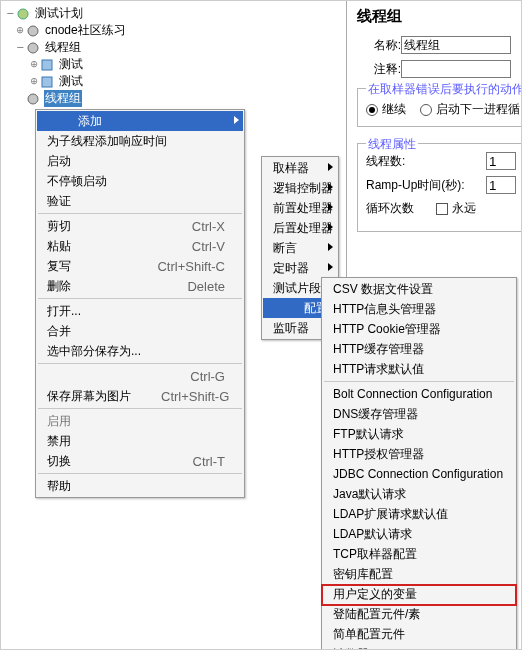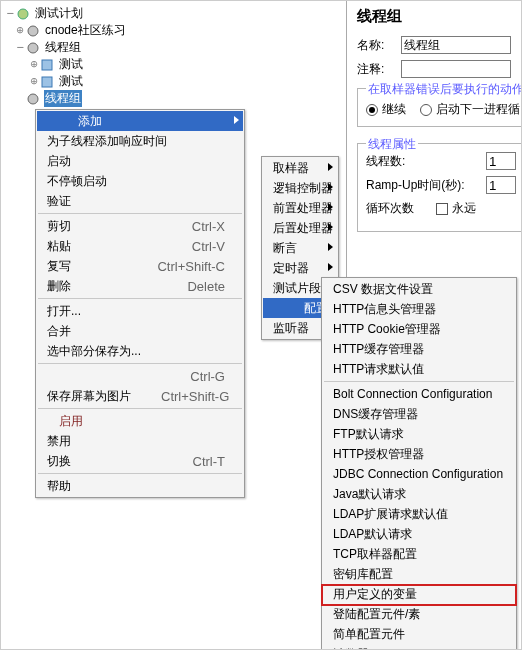--- a/index.html
+++ b/index.html
@@ -19,39 +19,39 @@
   .ic-flask circle { fill:#b0d080; stroke:#4a7; }
   .ic-sampler rect { fill:#9cc2e5; stroke:#3c78b4; }
 
   .indent1 { padding-left:10px; }
   .indent2 { padding-left:24px; }
 
   
   .panel { position:absolute; left:345px; top:0; width:300px; height:650px; border-left:1px solid #aaa; padding:6px 4px 0 10px; }
   .panel h2 { margin:0 0 10px 0; font-size:15px; font-weight:bold; }
   .frow { display:flex; align-items:center; margin-bottom:6px; }
-  .flabel { width:44px; color:#000; }
+  .flabel { width:44px; color:#000;text-align:right; }
   .ftext { border:1px solid #7a7a7a; height:18px; padding:0 2px; flex:0 0 auto; width:110px; font-size:12px; }
   .ftext.empty { background:#fff; }
 
   .fieldset { border:1px solid #b5b5b5; padding:8px 8px; margin-top:10px; position:relative; }
   .fieldset .legend { position:absolute; top:-8px; left:8px; background:#fff; color:#5b5bff; padding:0 2px; font-size:12px; }
   .radio { width:12px; height:12px; border:1px solid #555; border-radius:50%; margin-right:4px; display:inline-flex; align-items:center; justify-content:center; }
   .radio.checked::after { content:""; width:6px; height:6px; background:#000; border-radius:50%; }
   .checkbox { width:12px; height:12px; border:1px solid #555; margin-right:4px; display:inline-block; vertical-align:middle; }
   .num { width:30px; height:18px; border:1px solid #7a7a7a; text-align:left; padding:0 2px; }
 
   
   .menu { position:absolute; background:#f4f4f4; border:1px solid #999; box-shadow:1px 1px 2px rgba(0,0,0,.25); padding:1px; }
   .mitem { display:flex; align-items:center; height:20px; padding:0 18px 0 10px; white-space:nowrap; position:relative; }
   .mitem.hover { background:#316ac5; color:#fff;padding-left:41px; }
   .mitem .shortcut { margin-left:auto; padding-left:30px; color:#666; font-size:13px; }
   .mitem .arrow { position:absolute; right:4px; top:5px; width:0; height:0; border-top:4px solid transparent; border-bottom:4px solid transparent; border-left:5px solid #000; }
   .mitem.hover .arrow { border-left-color:#fff; }
-  .mitem.disabled { color:#7f1d1d;margin-left:12px; }
+  .mitem.disabled { color:#737373; }
   .msep { height:1px; background:#c8c8c8; margin:2px 1px; }
   .menu1 { left:34px; top:108px; width:210px; }
   .menu2 { left:260px; top:108px; width:78px;margin-top:47px; }
   .menu3 { left:320px; top:276px; width:196px; }
   .m3sep { height:1px; background:#c8c8c8; margin:2px 1px; }
   .highlightBox { border:2px solid #d02020; position:absolute; left:320px; top:583px; width:196px; height:22px; pointer-events:none; }
 </style>
 </head>
 <body>
 

